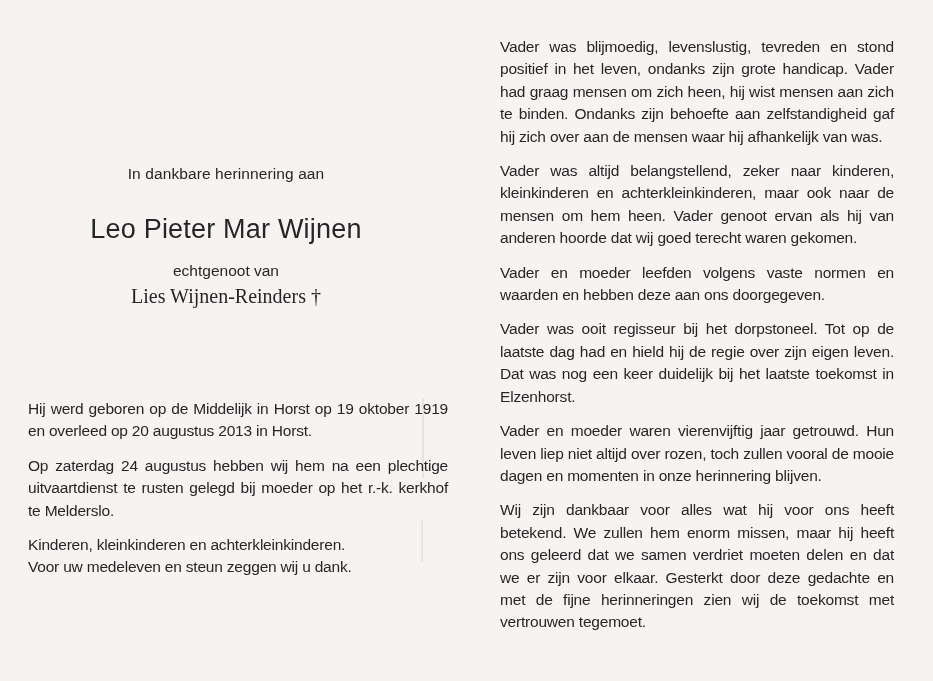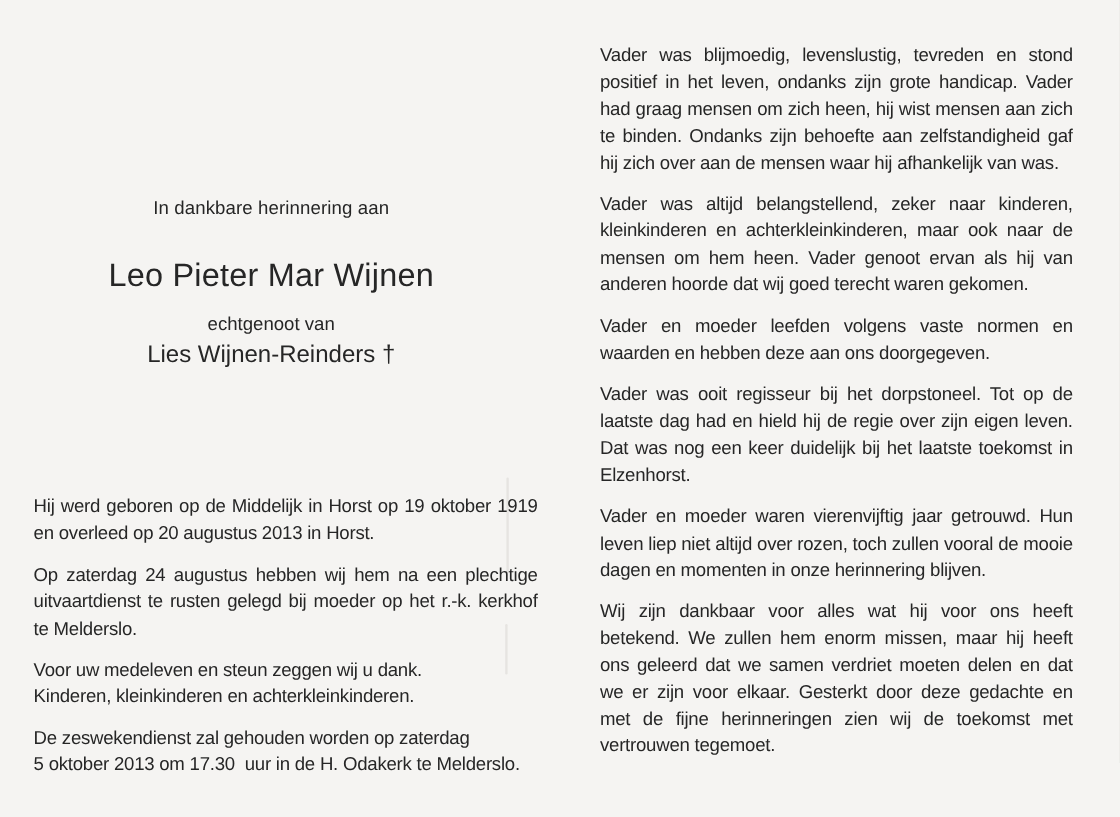--- a/index.html
+++ b/index.html
@@ -33,25 +33,26 @@
     font-size: 27px;
     letter-spacing: 0.2px;
   }
   .relation {
     margin-top: 17px;
     font-size: 15.5px;
   }
   .spouse-name {
     margin-top: 5px;
     font-size: 20px;
+    font-family: Liberation Serif, serif;
   }
   .left-body {
     position: absolute;
     left: 28px;
-    top: 412px;
+    top: 398px;
     width: 420px;
     font-size: 15.5px;
     line-height: 22.4px;
     letter-spacing: -0.2px;
   }
   .left-body .para {
     text-align: justify;
     margin: 0 0 12px 0;
   }
   .left-body .lines {
@@ -96,26 +97,22 @@
     <div class="dedication">In dankbare herinnering aan</div>
     <div class="deceased-name">Leo Pieter Mar Wijnen</div>
     <div class="relation">echtgenoot van</div>
     <div class="spouse-name">Lies Wijnen-Reinders †</div>
   </div>
 
   <div class="left-body">
     <p class="para">Hij werd geboren op de Middelijk in Horst op 19 oktober 1919 en overleed op 20 augustus 2013 in Horst.</p>
     <p class="para">Op zaterdag 24 augustus hebben wij hem na een plechtige uitvaartdienst te rusten gelegd bij moeder op het r.-k. kerkhof te Melderslo.</p>
     <div class="lines">
+      <div class="line">Kinderen, kleinkinderen en achterkleinkinderen.</div>
       <div class="line">Voor uw medeleven en steun zeggen wij u dank.</div>
-      <div class="line">Kinderen, kleinkinderen en achterkleinkinderen.</div>
-    </div>
-    <div class="lines">
-      <div class="line">De zeswekendienst zal gehouden worden op zaterdag</div>
-      <div class="line">5 oktober 2013 om 17.30  uur in de H. Odakerk te Melderslo.</div>
     </div>
   </div>
 
   <div class="right-body">
     <p class="para">Vader was blijmoedig, levenslustig, tevreden en stond positief in het leven, ondanks zijn grote handicap. Vader had graag mensen om zich heen, hij wist mensen aan zich te binden. Ondanks zijn behoefte aan zelfstandigheid gaf hij zich over aan de mensen waar hij afhankelijk van was.</p>
     <p class="para">Vader was altijd belangstellend, zeker naar kinderen, kleinkinderen en achterkleinkinderen, maar ook naar de mensen om hem heen. Vader genoot ervan als hij van anderen hoorde dat wij goed terecht waren gekomen.</p>
     <p class="para">Vader en moeder leefden volgens vaste normen en waarden en hebben deze aan ons doorgegeven.</p>
     <p class="para">Vader was ooit regisseur bij het dorpstoneel. Tot op de laatste dag had en hield hij de regie over zijn eigen leven. Dat was nog een keer duidelijk bij het laatste toekomst in Elzenhorst.</p>
     <p class="para">Vader en moeder waren vierenvijftig jaar getrouwd. Hun leven liep niet altijd over rozen, toch zullen vooral de mooie dagen en momenten in onze herinnering blijven.</p>
     <p class="para">Wij zijn dankbaar voor alles wat hij voor ons heeft betekend. We zullen hem enorm missen, maar hij heeft ons geleerd dat we samen verdriet moeten delen en dat we er zijn voor elkaar. Gesterkt door deze gedachte en met de fijne herinneringen zien wij de toekomst met vertrouwen tegemoet.</p>

